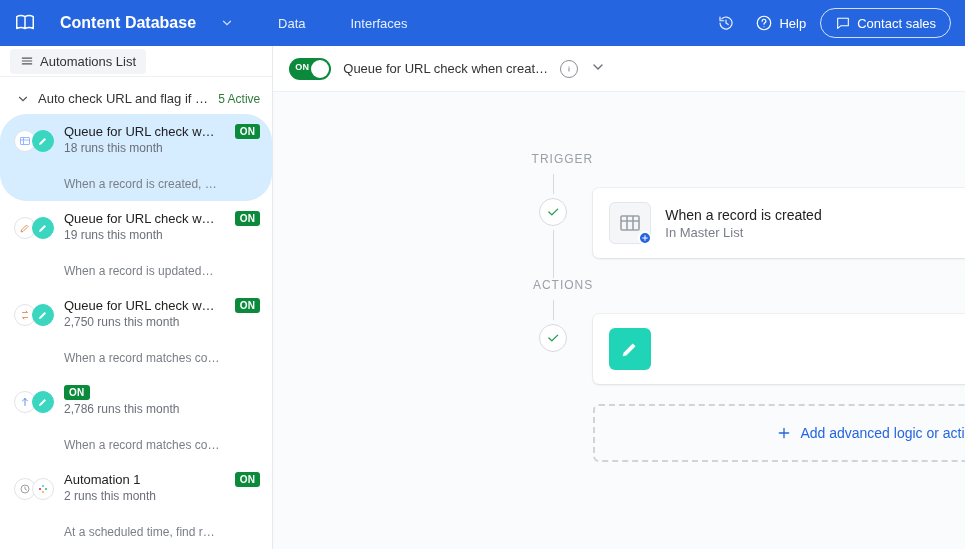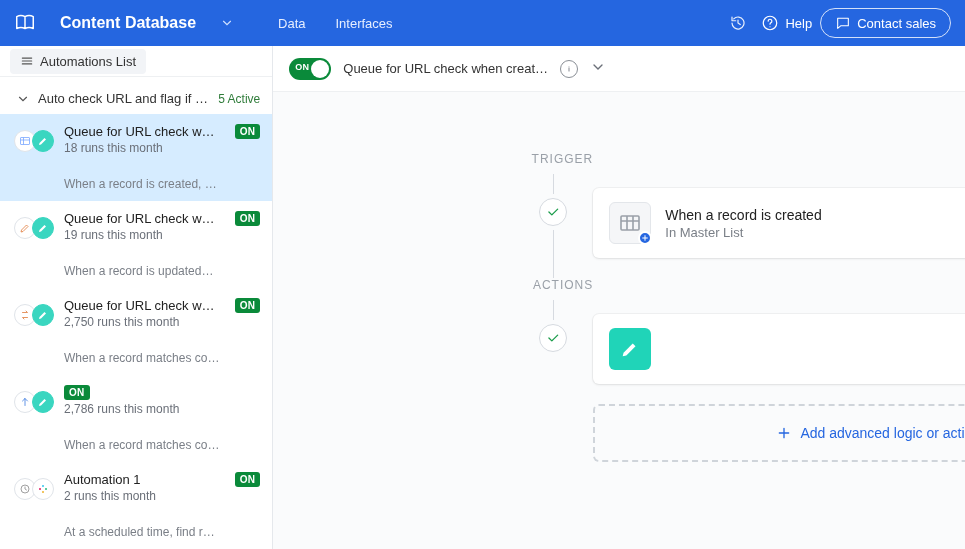--- a/index.html
+++ b/index.html
@@ -2,45 +2,45 @@
 <html><head>
 <meta charset="utf-8">
 <style>
   * { box-sizing: border-box; margin: 0; padding: 0; font-family: -apple-system, BlinkMacSystemFont, "Segoe UI", Helvetica, Arial, sans-serif; }
   body { width: 965px; height: 549px; overflow: hidden; background: #fff; color: #333; font-size: 13px; }
 
   
   .topbar { height: 46px; background: #2566e0; display: flex; align-items: center; padding: 0 14px; color: #fff; }
   .topbar .brand { display: flex; align-items: center; gap: 24px; font-weight: 600; font-size: 16px; cursor: pointer; }
   .topbar .brand svg { flex: 0 0 auto; }
-  .topbar .tabs { display: flex; align-items: center; margin-left: 30px; gap: 2px; }
+  .topbar .tabs { display: flex; align-items: center; margin-left: 30px; gap: 17px; }
   .topbar .tab { padding: 6px 14px; border-radius: 14px; font-size: 13px; cursor: pointer; color: #e6eeff; }
   .topbar .tab.active { background: #0b50d6; color: #fff; }
   .topbar .spacer { flex: 1; }
   .topbar .icon-btn { width: 30px; height: 30px; display:flex; align-items:center; justify-content:center; border-radius:50%; cursor:pointer; opacity:.9;}
-  .topbar .help { display:flex; align-items:center; gap:6px; cursor:pointer; margin:0 8px; font-size:13px;}
+  .topbar .help { display:flex; align-items:center; gap:6px; cursor:pointer; margin:0 14px; font-size:13px;}
   .topbar .contact { border: 1px solid rgba(255,255,255,.8); border-radius: 18px; padding: 6px 14px; display:flex; align-items:center; gap:6px; cursor:pointer; font-size:13px;}
 
   
   .body { display:flex; height: calc(100% - 46px); }
   .sidebar { width: 290px; border-right: 1px solid #e5e8ec; display:flex; flex-direction:column; }
   .main { flex:1; background:#fafbfc; display:flex; flex-direction:column; }
 
   
   .side-head { height: 46px; display:flex; align-items:center; padding: 0 10px; border-bottom: 1px solid #eef0f2; background:#fff;}
   .side-head .chip { display:flex; align-items:center; gap:6px; background:#f2f4f7; border-radius:4px; padding:5px 10px; font-size:13px; color:#333; cursor:pointer;}
 
   
   .group-head { display:flex; align-items:center; padding: 14px 12px 8px 16px; gap:8px;}
   .group-head .chev { transform: rotate(0deg); }
   .group-head .title { flex:1; font-size:13px; color:#333; white-space:nowrap; overflow:hidden; text-overflow:ellipsis;}
   .group-head .count { font-size:12px; color:#2f7c3a;}
 
   
-  .auto-item { display:flex; gap:10px; padding: 10px 12px 10px 14px; cursor:pointer; align-items:flex-start;}
+  .auto-item { display:flex; gap:10px; padding: 10px 12px 10px 14px; cursor:pointer; align-items:flex-start;border-radius:27px;}
   .auto-item.selected { background:#d6ecff; }
   .auto-item .iconwrap { width:40px; padding-top:6px; display:flex; align-items:center; justify-content:center; position:relative;}
   .pair { position:relative; width:40px; height:22px;}
   .pair .a, .pair .b { position:absolute; width:22px; height:22px; border-radius:50%; background:#fff; border:1px solid #e0e4e9; display:flex; align-items:center; justify-content:center; font-size:11px;}
   .pair .a { left:0; }
   .pair .b { right:0; background:#3ad6c0; border-color:#3ad6c0;}
   .auto-item .content { flex:1; min-width:0;}
   .auto-item .row1 { display:flex; align-items:center; gap:8px;}
   .auto-item .name { flex:1; font-size:13px; color:#222; white-space:nowrap; overflow:hidden; text-overflow:ellipsis;}
   .auto-item .badge { background:#0a8a3a; color:#fff; font-size:10px; font-weight:700; padding:2px 5px; border-radius:3px; letter-spacing:.3px;}

